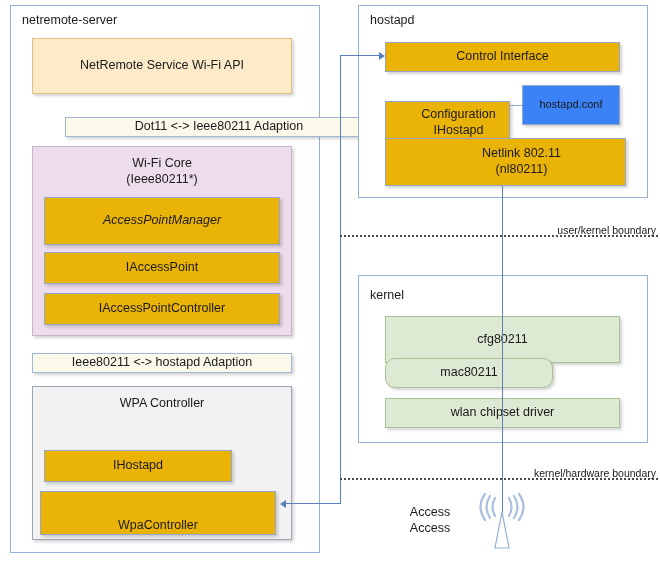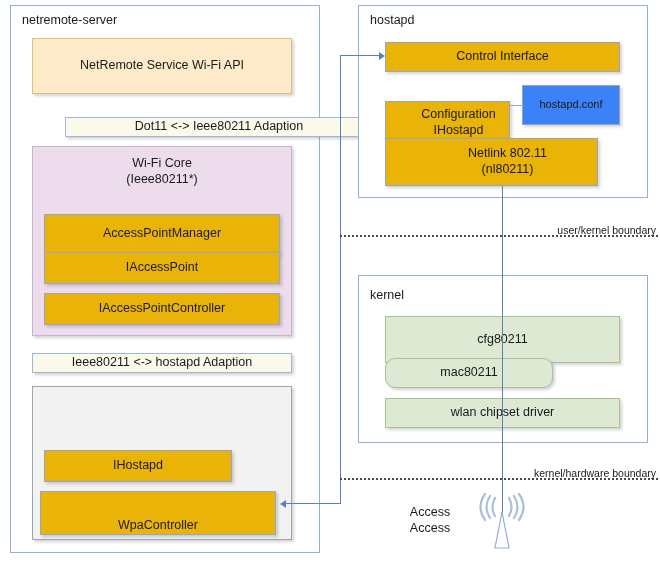--- a/index.html
+++ b/index.html
@@ -74,36 +74,37 @@
   <span>Dot11 &lt;-&gt; Ieee80211 Adaption</span>
 </div>
 
 <div class="box b-pink box-top" style="left:32px;top:146px;width:260px;height:190px;">
   <span>
     <span>Wi-Fi Core</span>
     <span>(Ieee80211*)</span>
   </span>
 </div>
 
-<div class="box b-blue" style="left:44px;top:214px;width:236px;height:40px;">
+<div class="box b-blue" style="left:44px;top:197px;width:236px;height:48px;font-style:italic;">
   <span>AccessPointManager</span>
 </div>
 <div class="box b-blue" style="left:44px;top:252px;width:236px;height:32px;">
   <span>IAccessPoint</span>
 </div>
 <div class="box b-blue" style="left:44px;top:293px;width:236px;height:32px;">
   <span>IAccessPointController</span>
 </div>
 
 <div class="box b-adapt" style="left:32px;top:353px;width:260px;height:20px;">
   <span>Ieee80211 &lt;-&gt; hostapd Adaption</span>
 </div>
 
 <div class="box b-grey box-top" style="left:32px;top:386px;width:260px;height:154px;">
   <span>
+    <span>WPA Controller</span>
   </span>
 </div>
 
 <div class="box b-blue" style="left:44px;top:450px;width:188px;height:32px;">
   <span>IHostapd</span>
 </div>
 <div class="box b-blue" style="left:40px;top:491px;width:236px;height:44px;align-items:flex-end;">
   <span>WpaController</span>
 </div>
 
@@ -120,21 +121,21 @@
     <span>IHostapd</span>
   </span>
 </div>
 
 <div class="line hline" style="left:510px;top:105px;width:12px;background:#93a7cd;"></div>
 
 <div class="box b-conf" style="left:522px;top:85px;width:98px;height:40px;">
   <span>hostapd.conf</span>
 </div>
 
-<div class="box b-blue" style="left:385px;top:138px;width:213px;height:48px;padding-left:32px;">
+<div class="box b-blue" style="left:385px;top:138px;width:241px;height:48px;padding-left:32px;">
   <span>
     <span>Netlink 802.11</span>
     <span>(nl80211)</span>
   </span>
 </div>
 
 <div class="panel" style="left:358px;top:275px;width:290px;height:168px;"></div>
 <div class="panel-title" style="left:370px;top:288px;">kernel</div>
 
 <div class="box b-green" style="left:385px;top:316px;width:235px;height:47px;text-align:center;">

